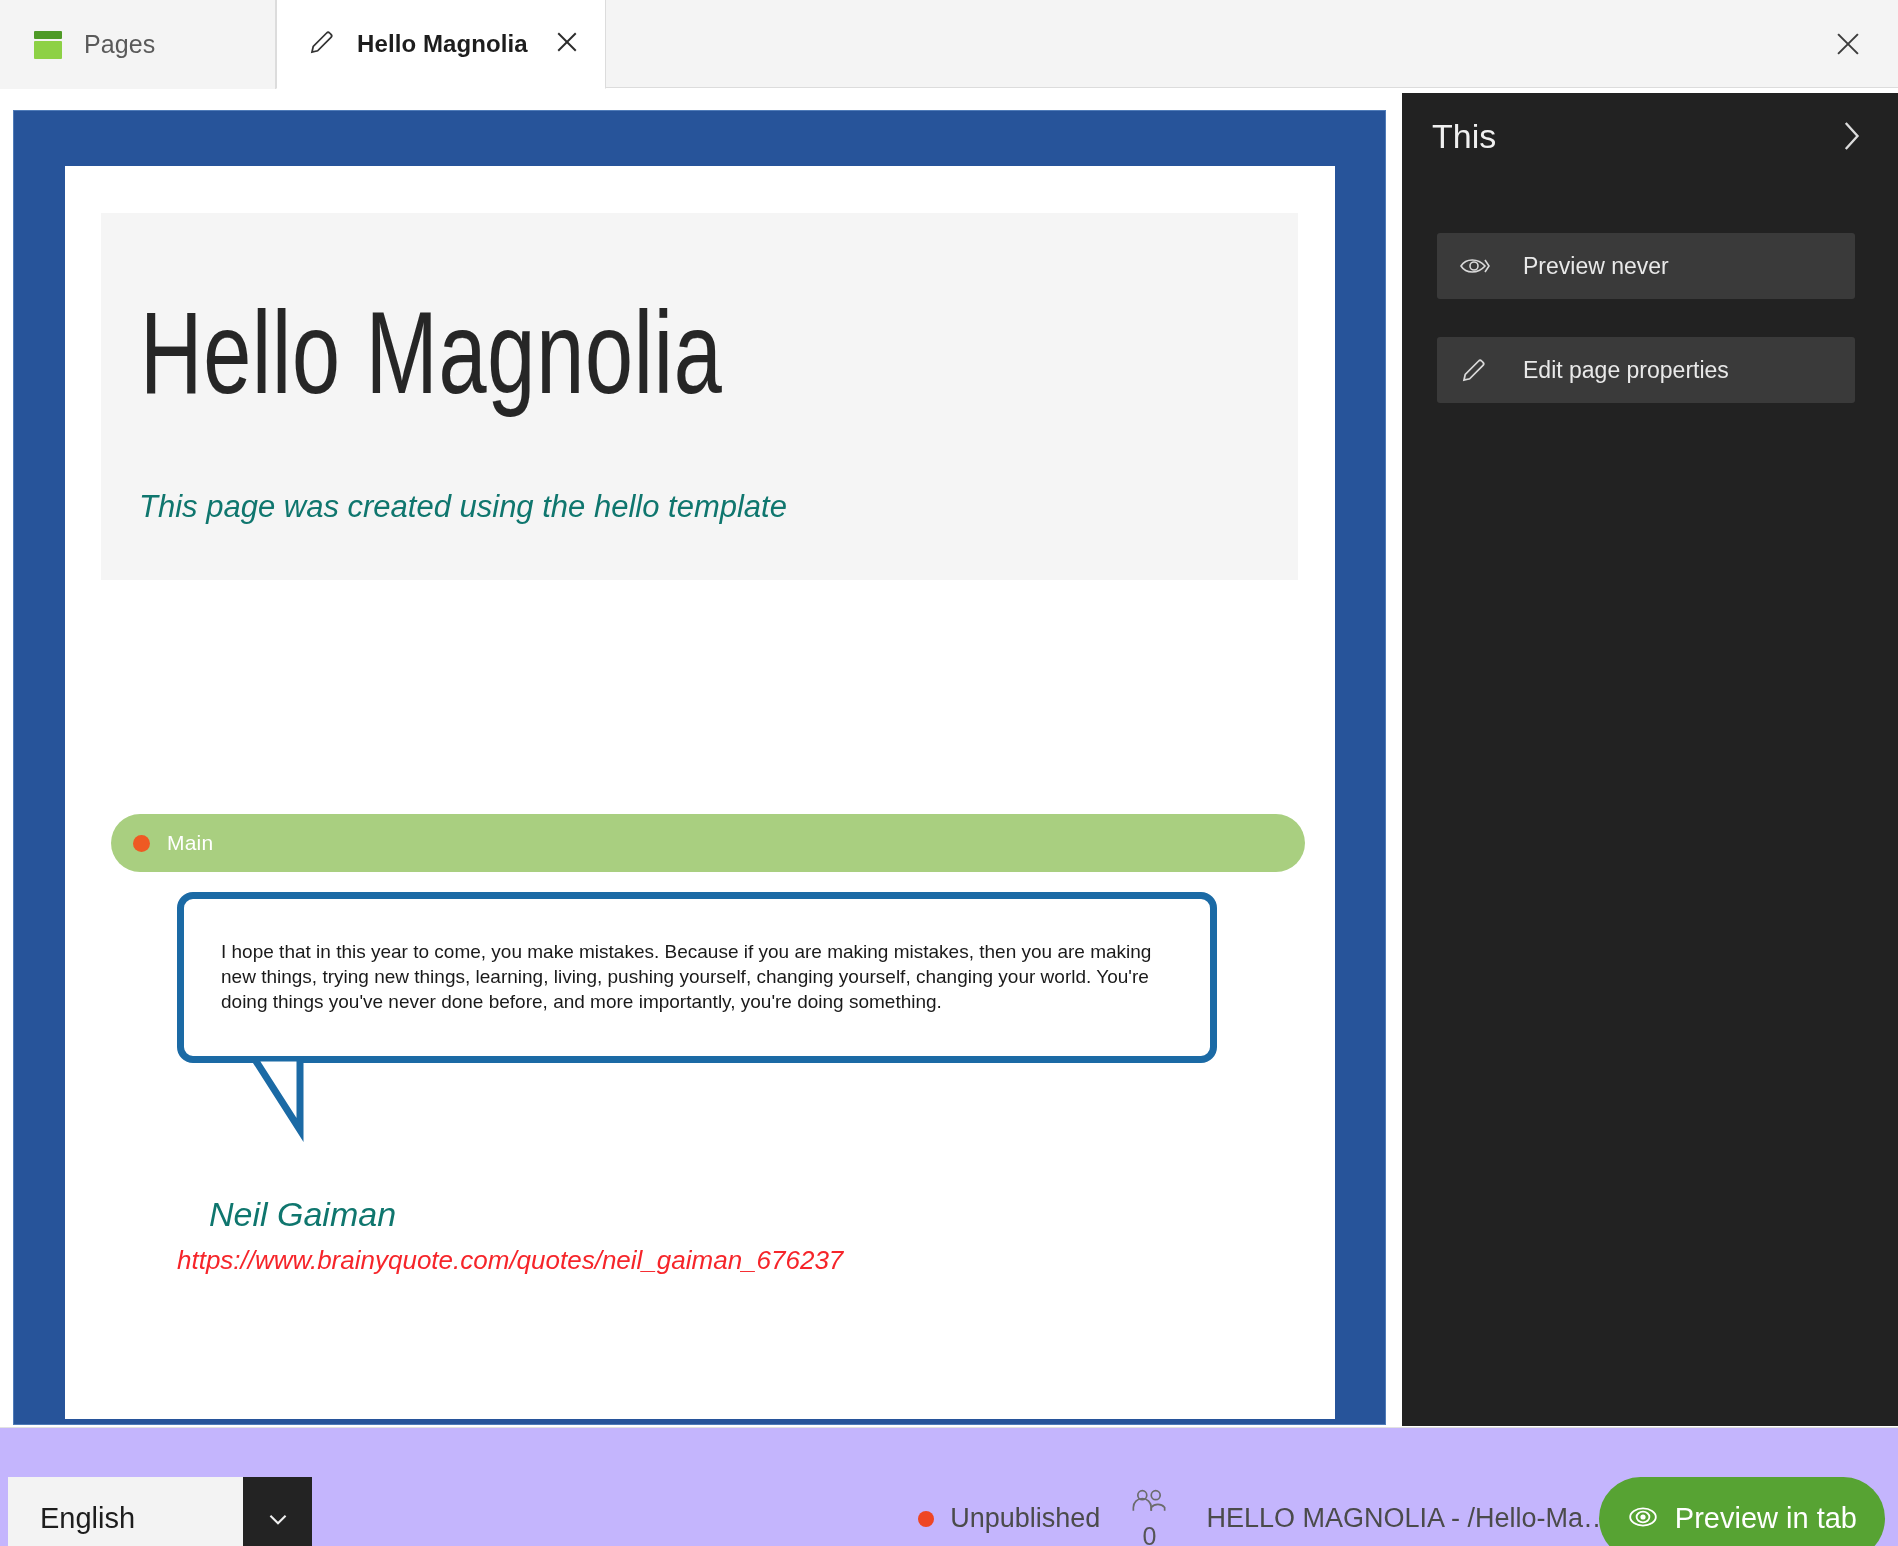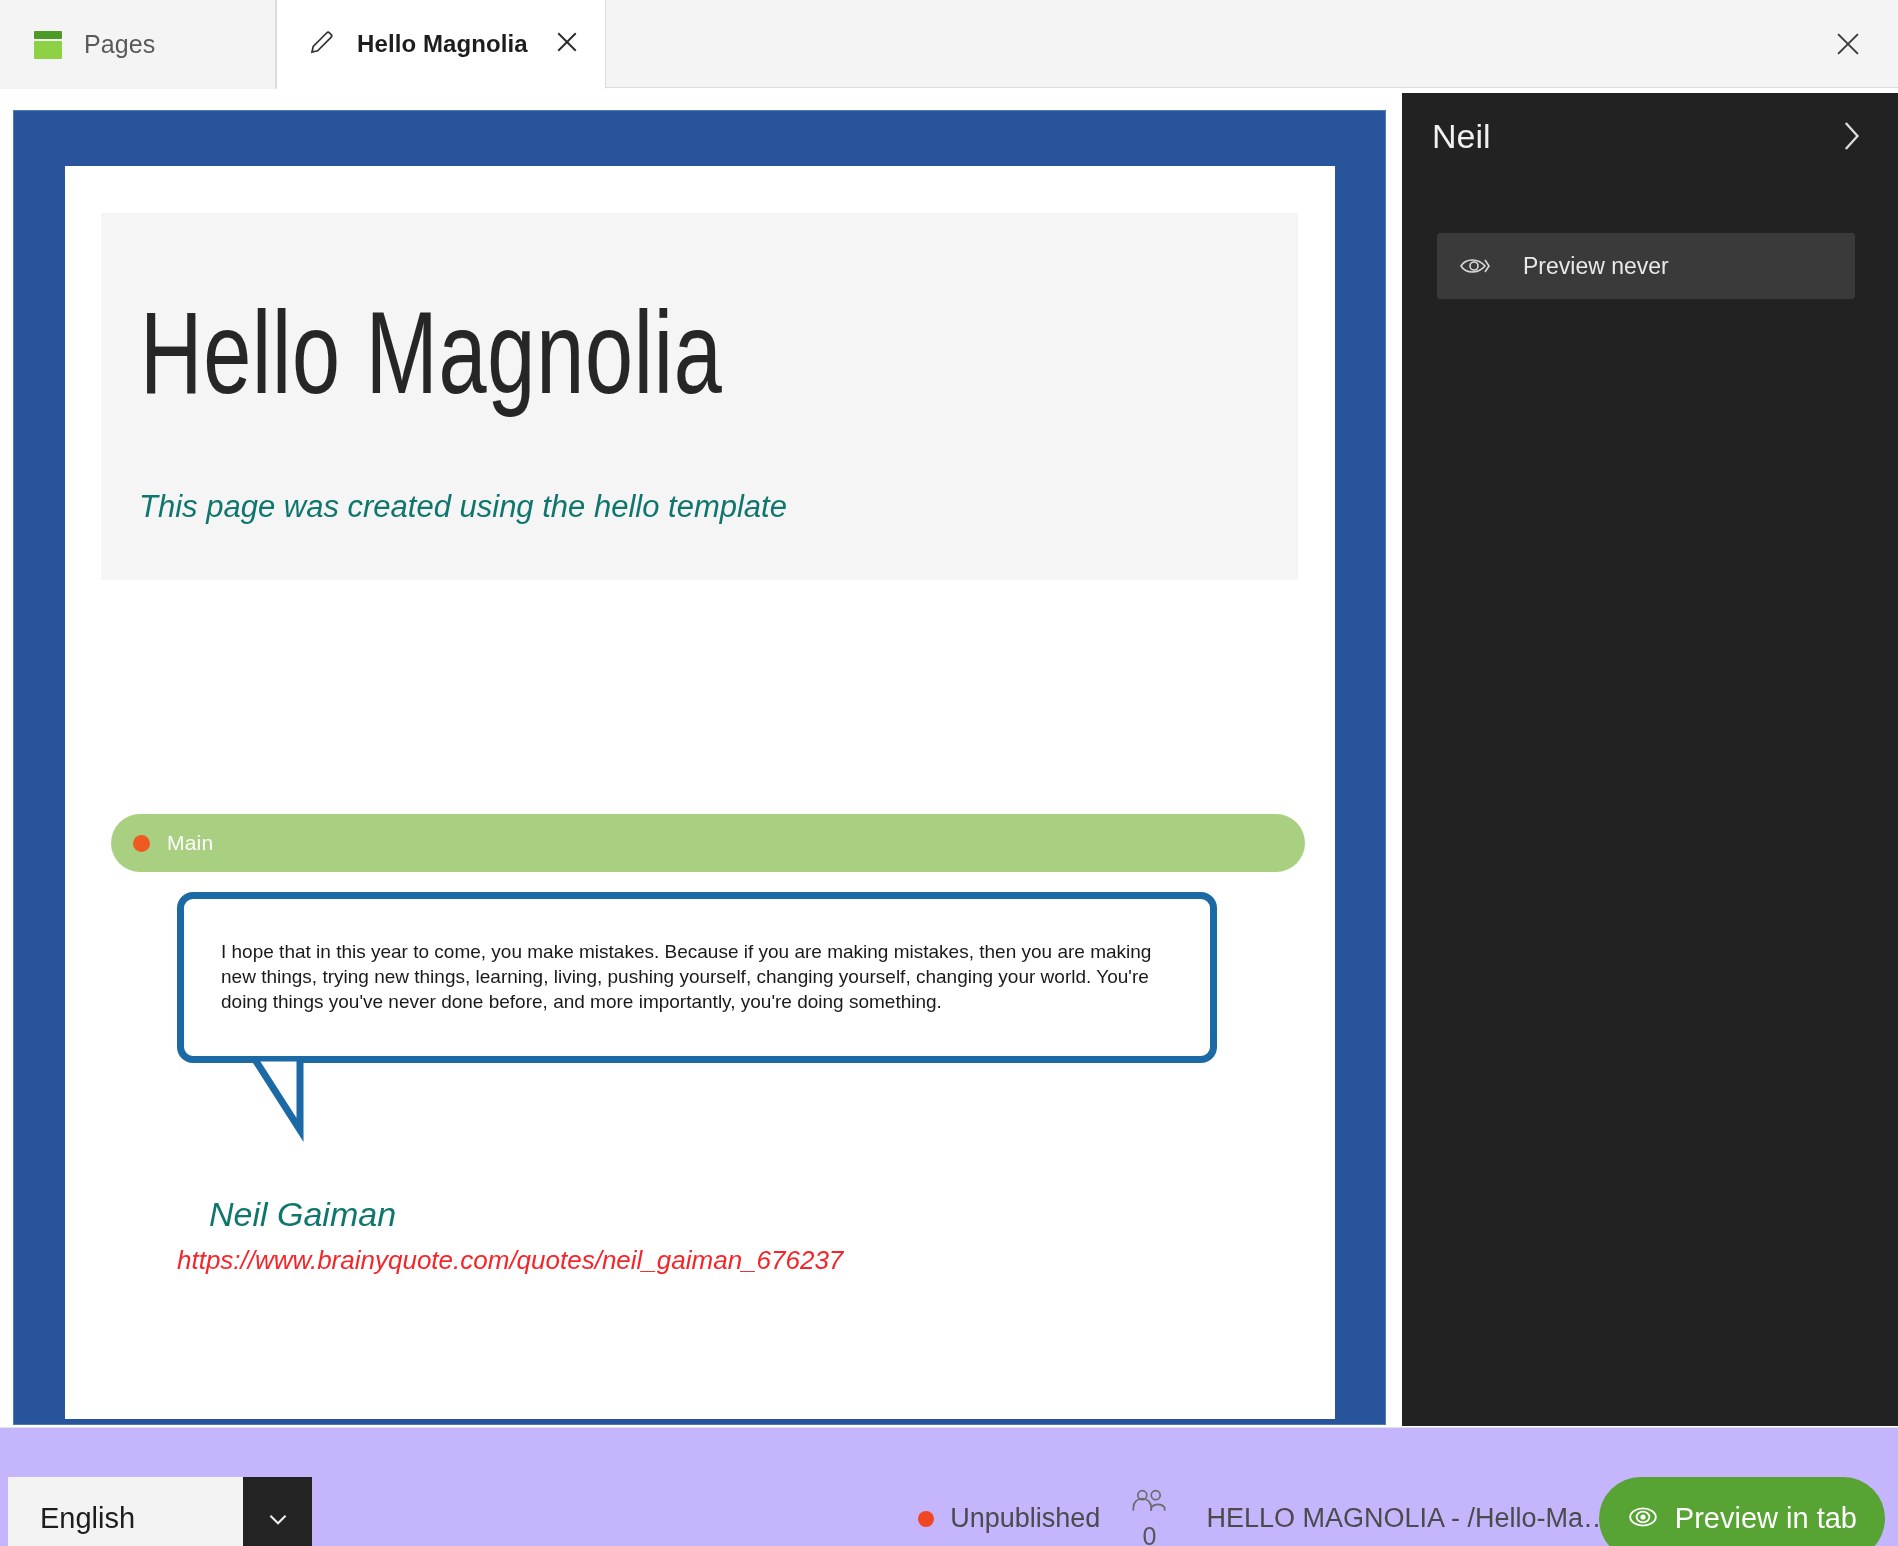--- a/index.html
+++ b/index.html
@@ -284,39 +284,47 @@
         <div class="quote-author">Neil Gaiman</div>
         <div class="quote-url">https://www.brainyquote.com/quotes/neil_gaiman_676237</div>
 
       </div>
     </div>
   </div>
 
   <div class="side-panel">
 
     <div class="panel-head">
-      <span class="panel-title">Neil</span>
+      <span class="panel-title">This</span>
       <span class="panel-chevron">
         <svg width="26" height="34" viewBox="0 0 16 26" stroke="#dcdcdc" stroke-width="1.8" fill="none">
           <polyline points="4,3 13,13 4,23"></polyline>
         </svg>
       </span>
     </div>
 
     <div class="panel-btn" id="btn-preview-page">
       <span class="pb-icon">
         <svg width="32" height="24" viewBox="0 0 32 22" fill="none" stroke="#d9d9d9" stroke-width="1.6">
           <path d="M2 11 C7 3, 19 3, 26 11 C19 19, 7 19, 2 11 Z"></path>
           <circle cx="15" cy="11" r="4"></circle>
           <path d="M26 5 L30 11 L26 17"></path>
         </svg>
       </span>
       <span class="pb-label">Preview never</span>
     </div>
 
+    <div class="panel-btn" id="btn-edit-props">
+      <span class="pb-icon">
+        <svg width="30" height="30" viewBox="0 0 24 24" fill="none" stroke="#d9d9d9" stroke-width="1.4">
+          <path d="M4 20l1-4.5L15.7 4.8a1.7 1.7 0 0 1 2.4 0l1.1 1.1a1.7 1.7 0 0 1 0 2.4L8.5 19 4 20z"></path>
+        </svg>
+      </span>
+      <span class="pb-label">Edit page properties</span>
+    </div>
   </div>
 
   <div class="statusbar">
 
     <div class="lang-select">
       <div class="lang-value">English</div>
       <div class="lang-arrow">
         <svg width="26" height="26" viewBox="0 0 24 24" stroke="#f0f0f0" stroke-width="1.9" fill="none">
           <polyline points="5,9 12,16 19,9"></polyline>
         </svg>

